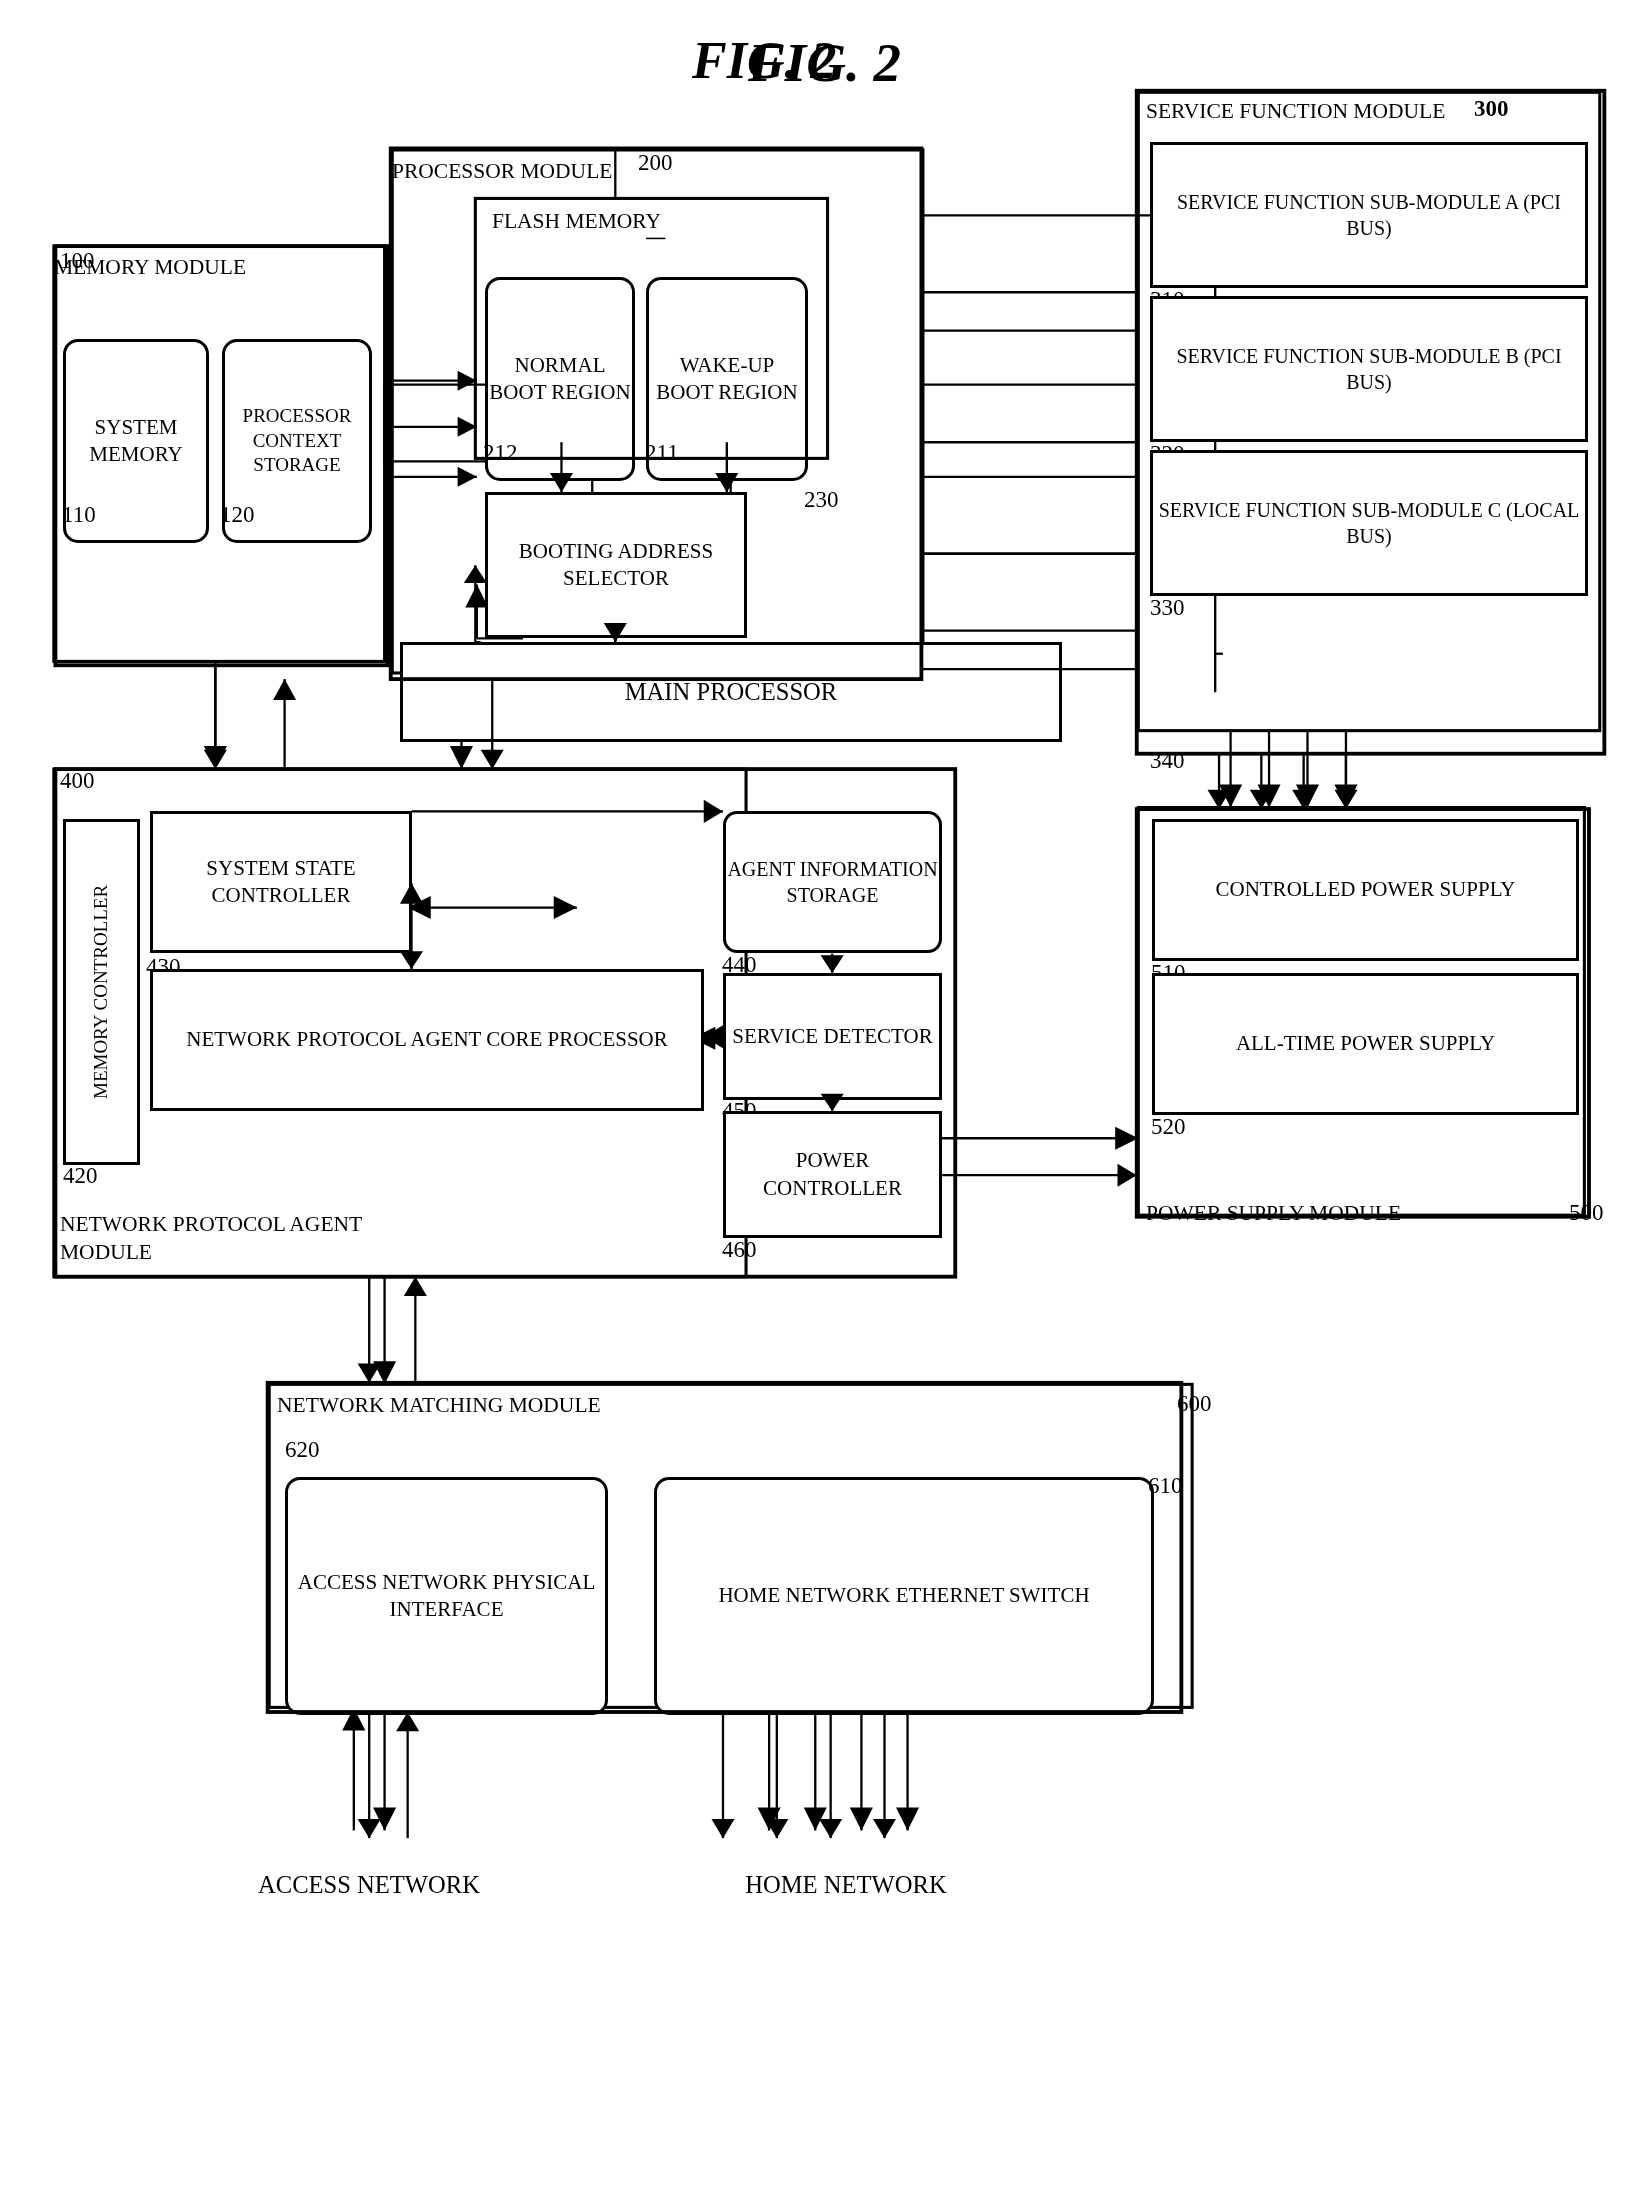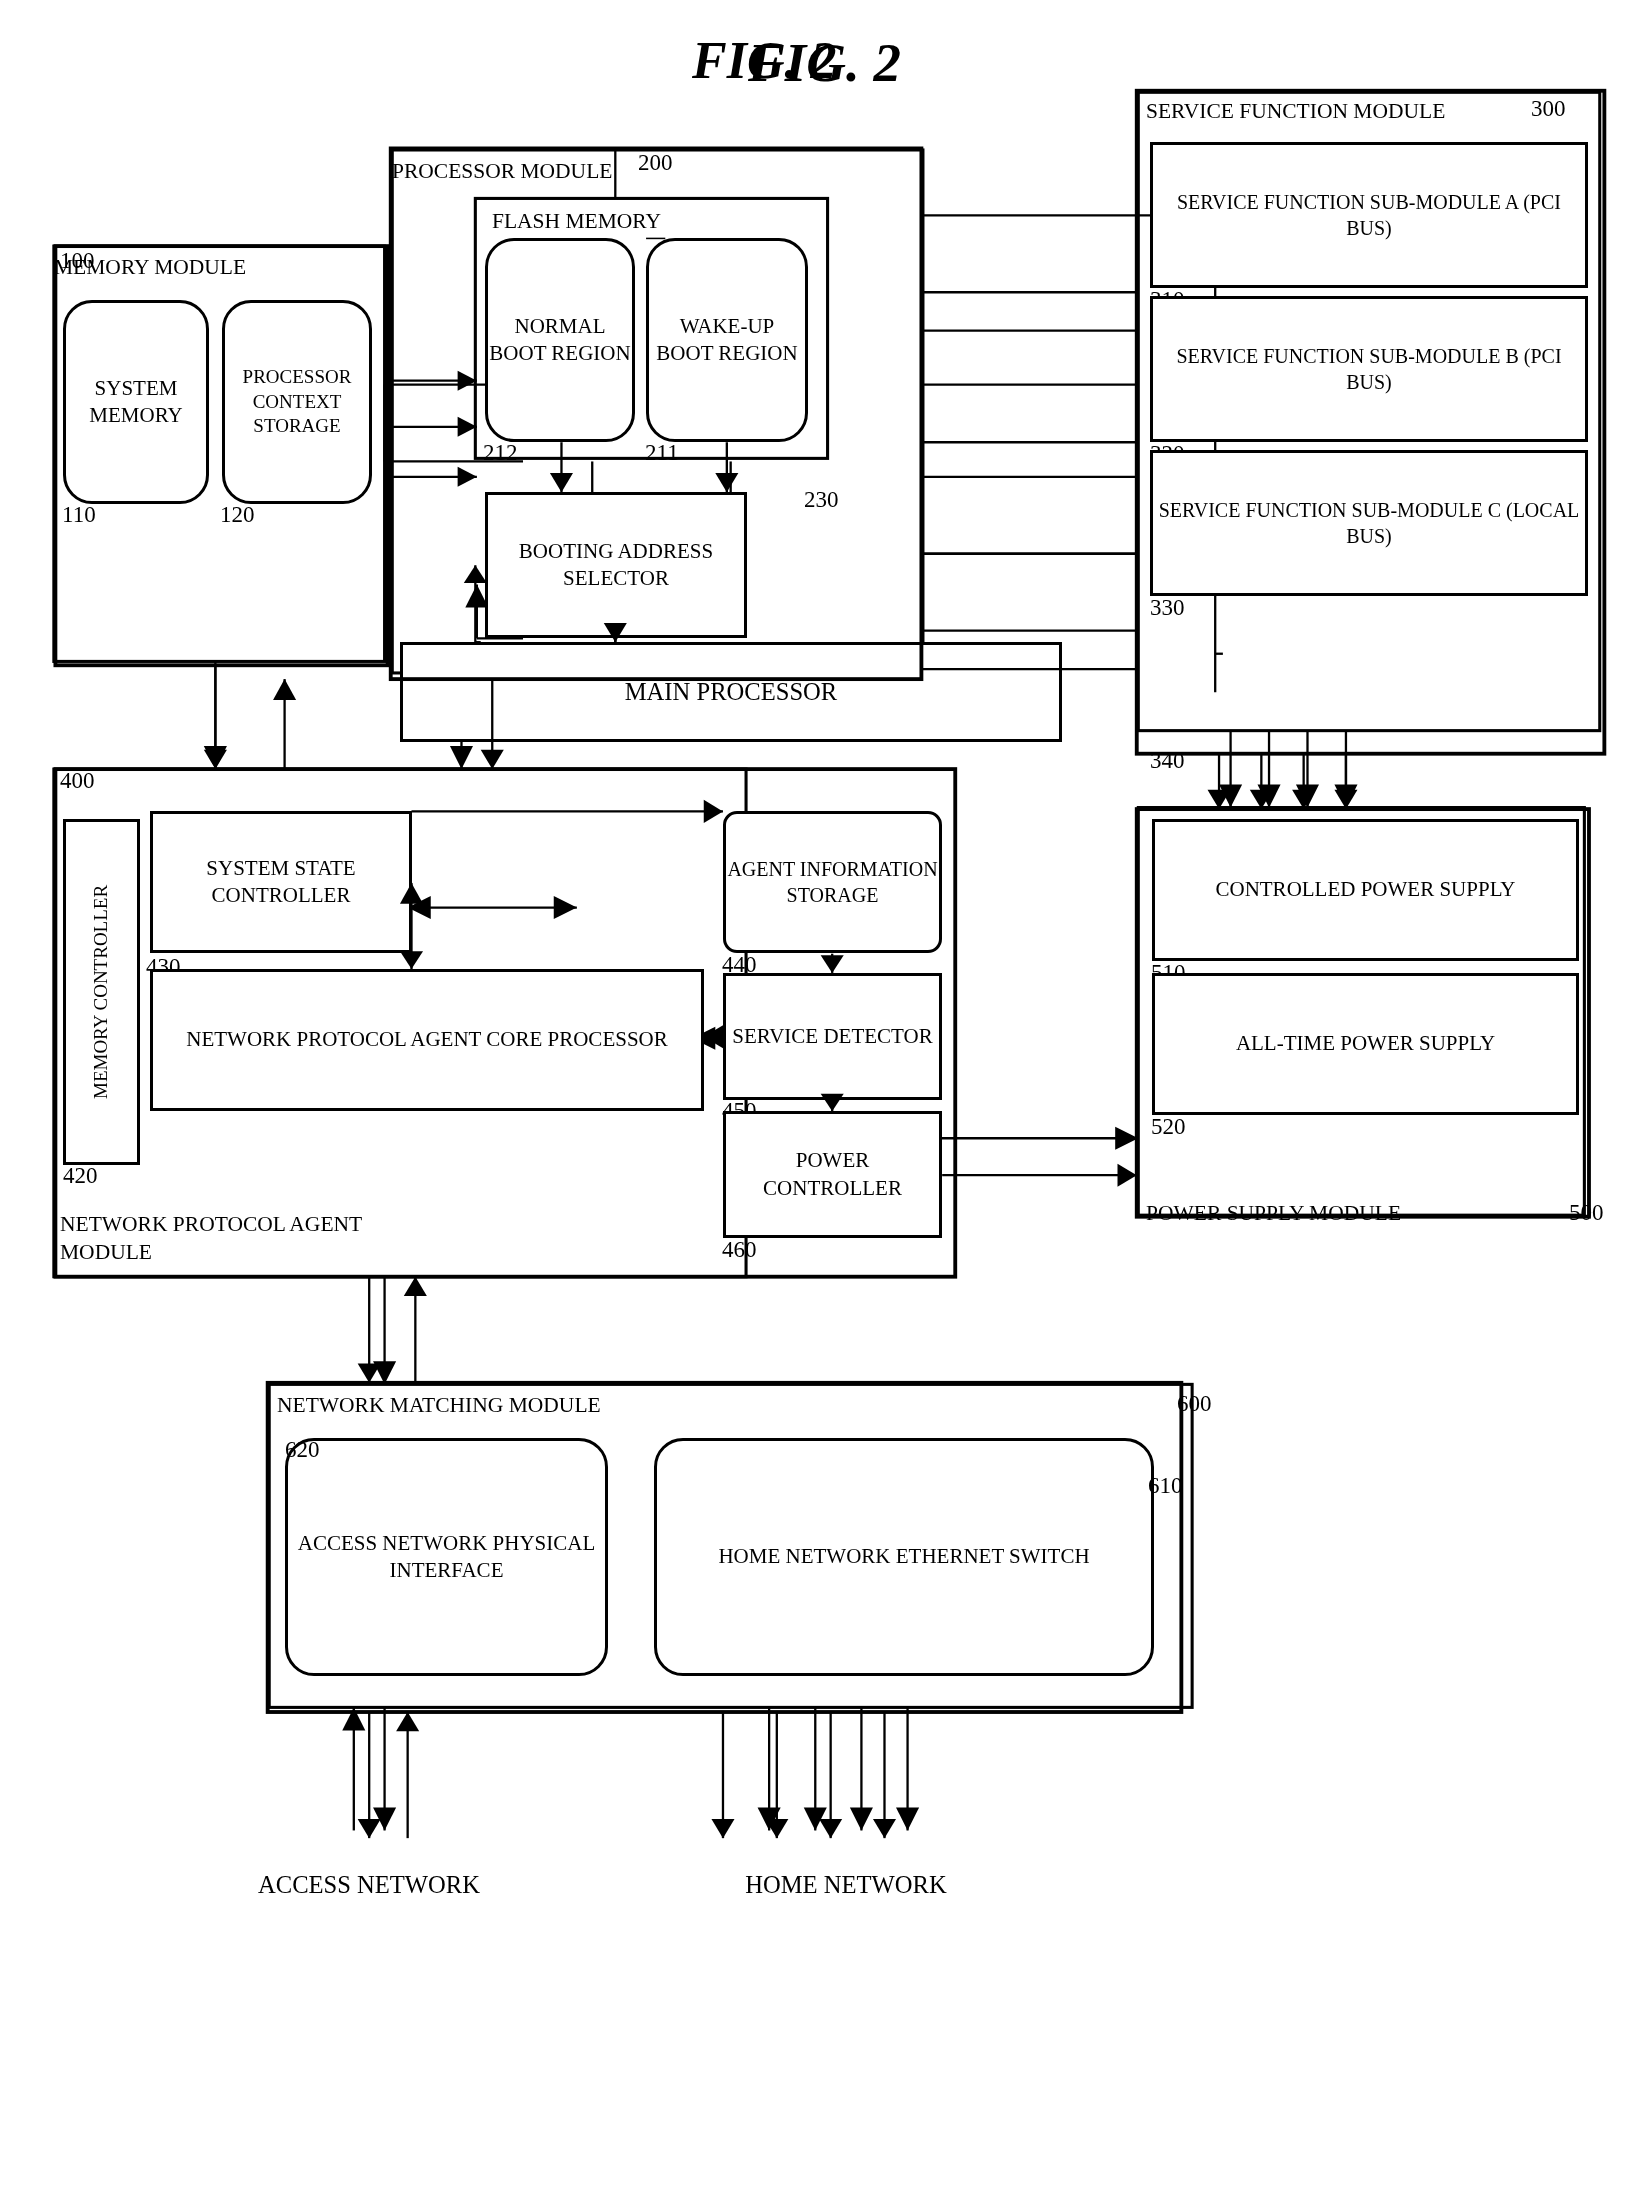--- a/index.html
+++ b/index.html
@@ -33,21 +33,22 @@
       background: #fff;
       display: flex;
       align-items: center;
       justify-content: center;
       text-align: center;
       font-size: 21.5px;
       font-weight: normal;
       line-height: 1.3;
     }
     .box-rounded {
-      border-radius: 29px;
+      border-radius: 15px;
+      margin-top: 39px;
     }
     .box-label {
       position: absolute;
       font-size: 21.5px;
       font-weight: normal;
       text-align: left;
       line-height: 1.3;
     }
     .ref-label {
       position: absolute;
@@ -160,21 +161,21 @@
     <line x1="1200" y1="500" x2="1480" y2="500" stroke="#000" stroke-width="3"></line>
     <line x1="1200" y1="380" x2="1480" y2="380" stroke="#000" stroke-width="3"></line>
 
     <line x1="1200" y1="280" x2="1590" y2="280" stroke="#000" stroke-width="3"></line>
 
     <line x1="1200" y1="820" x2="1480" y2="820" stroke="#000" stroke-width="3"></line>
   </svg>
 
   <div style="position:absolute; top:31px; left:692px; font-size:52px; font-style:italic; font-weight:bold;">FIG. 2</div>
 
-  <div class="ref-label" style="left:1531px; top:96px;">300</div>
+  <div class="ref-label" style="left:1474px; top:96px;font-weight:bold;">300</div>
 
   <div class="box-label" style="left:1146px; top:98px; width:446px;">SERVICE
 FUNCTION MODULE</div>
 
   <div class="box" style="left:1150px; top:142px; width:438px; height:146px; font-size:20px;">
     <span>SERVICE
 FUNCTION
 SUB-MODULE A
 (PCI BUS)</span>
   </div>

